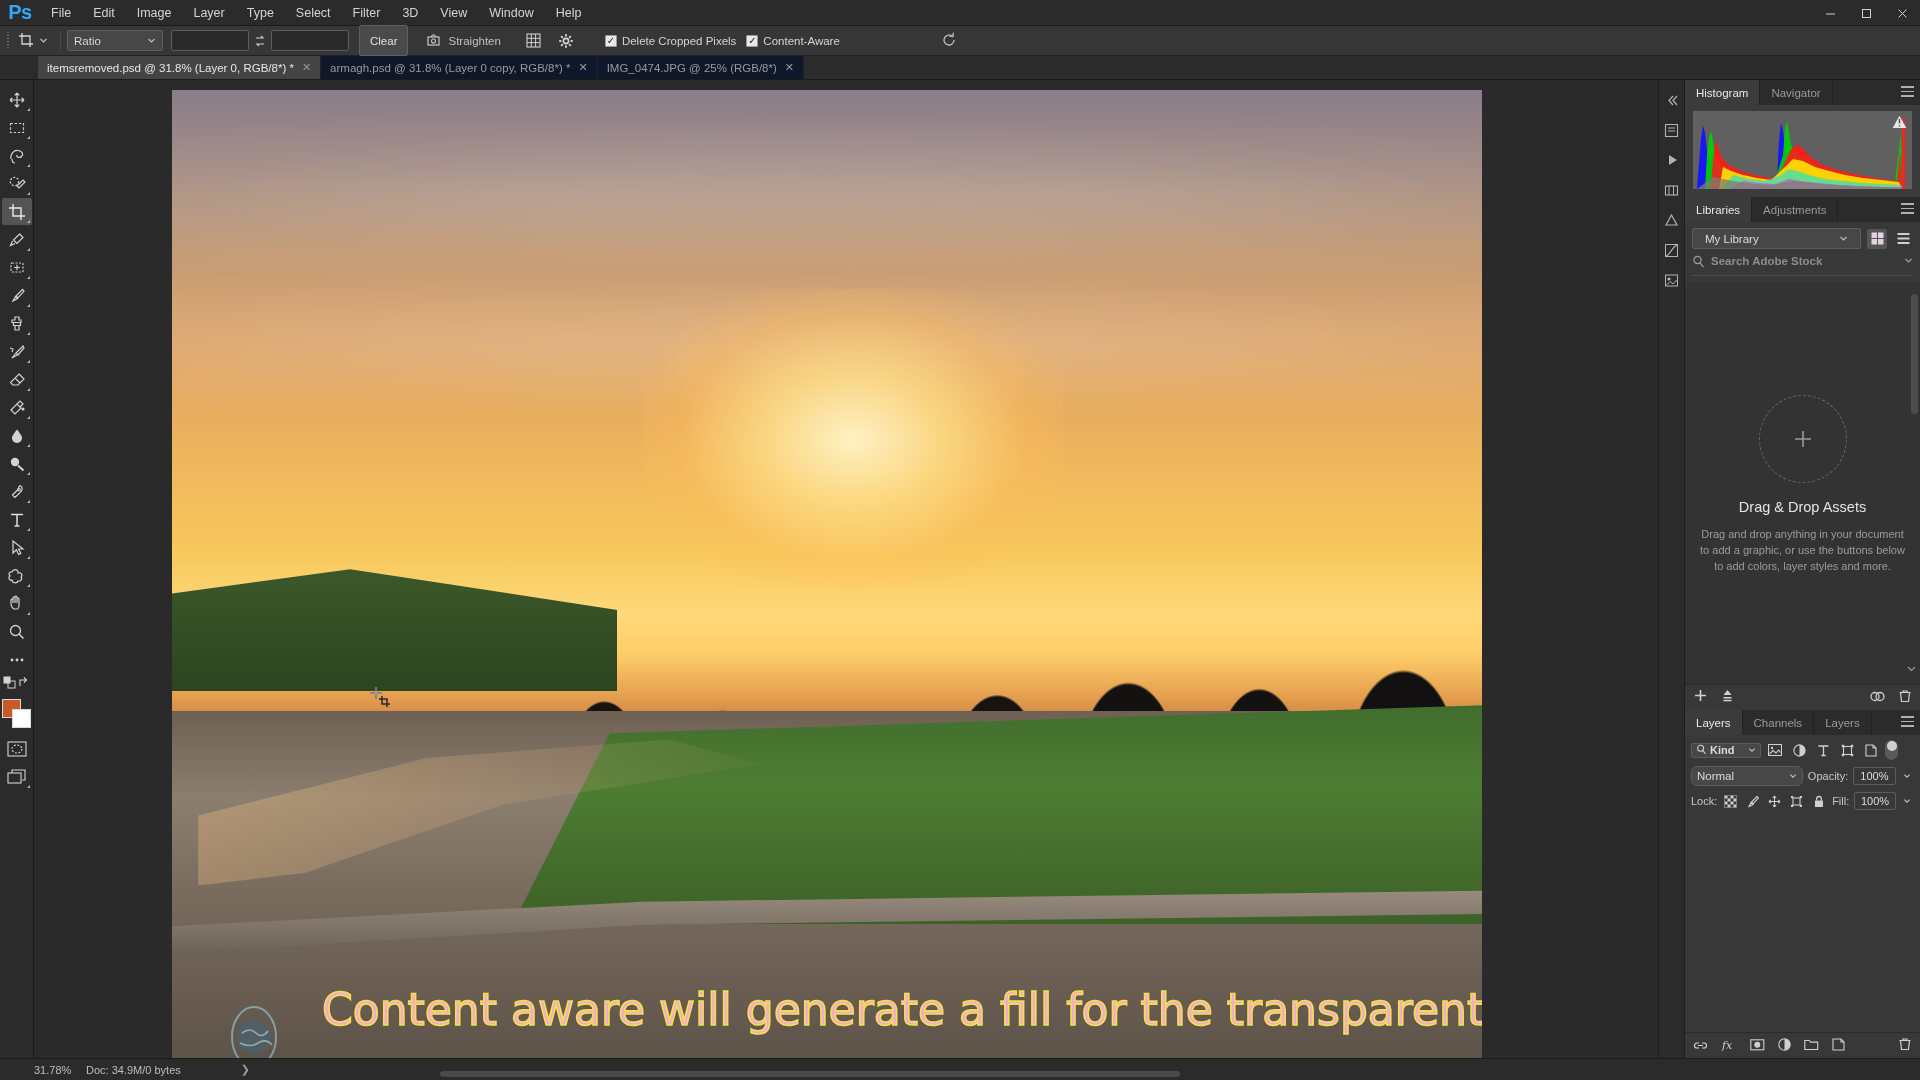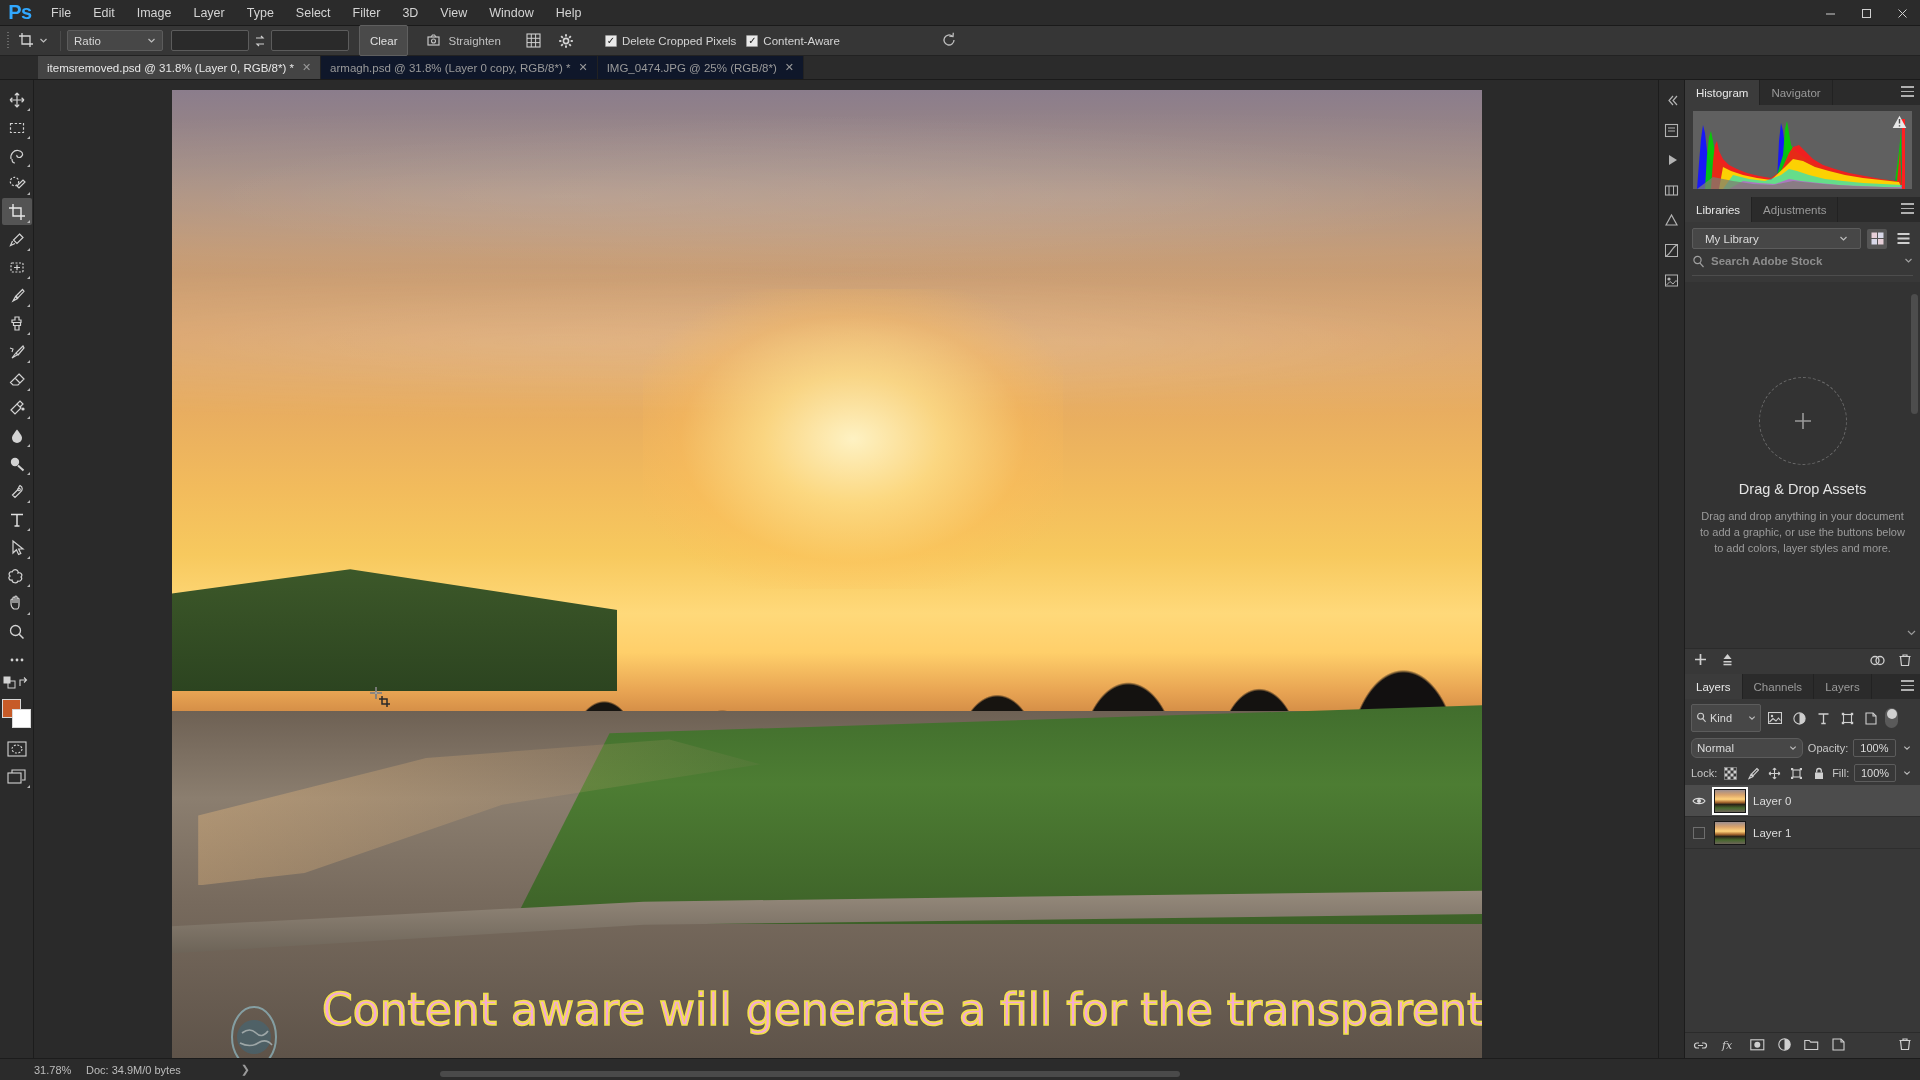--- a/index.html
+++ b/index.html
@@ -241,23 +241,24 @@
   .dz-chev { position: absolute; right: 3px; bottom: 6px; }
   .lib-footer {
     height: 26px; display: flex; align-items: center; justify-content: space-between;
     padding: 0 8px; background: #383838; border-top: 1px solid #2b2b2b;
   }
   .lib-footer .grp { display: flex; gap: 12px; align-items: center; }
 
   .layers-body { background: #383838; display: flex; flex-direction: column; flex: 0 0 auto; }
   .filter-row { display: flex; align-items: center; gap: 4px; padding: 5px 6px 3px; }
   .kind-select {
-    width: 70px; height: 28px; background: #474747; border: 1px solid #5c5c5c; border-radius: 2px;
+    width: 70px; height: 15px; background: #474747; border: 1px solid #5c5c5c; border-radius: 2px;
     display: flex; align-items: center; gap: 3px; padding: 0 4px; font-size: 11px; color: #dcdcdc;
     justify-content: space-between;
+    font-weight: bold;
   }
   .filter-ico { width: 20px; height: 20px; display: flex; align-items: center; justify-content: center; }
   .toggle-pill {
     width: 13px; height: 20px; border-radius: 7px; background: #5a5a5a;
     display: flex; align-items: flex-start; justify-content: center; padding-top: 1px;
   }
   .toggle-pill i { width: 10px; height: 10px; border-radius: 50%; background: #d0d0d0; display:block; }
   .blend-row, .lock-row {
     display: flex; align-items: center; gap: 5px; padding: 3px 6px; font-size: 11px; color: #c7c7c7;
   }
@@ -982,39 +983,20 @@
           </div>
           <span style="margin-left:auto">Fill:</span>
           <div class="num-field">100%</div>
           <div class="mini-chev">
             <svg width="8" height="8" viewBox="0 0 8 8">
                 <path d="M1.3 2.6 L4 5.2 L6.7 2.6" fill="none" stroke="#bdbdbd" stroke-width="1.1"></path>
               </svg>
           </div>
         </div>
 
-        <div class="layer-list">
-          <div class="layer-row selected">
-            <div class="eye-cell">
-              <svg width="14" height="10" viewBox="0 0 14 10">
-                  <path d="M1 5 C3 1.5 11 1.5 13 5 C11 8.5 3 8.5 1 5z" fill="none" stroke="#dcdcdc" stroke-width="1.1"></path>
-                  <circle cx="7" cy="5" r="2" fill="#dcdcdc"></circle>
-                </svg>
-            </div>
-            <div class="thumb outlined"></div>
-            <div class="layer-name">Layer 0</div>
-          </div>
-          <div class="layer-row">
-            <div class="eye-cell">
-              <span class="eye-empty"></span>
-            </div>
-            <div class="thumb"></div>
-            <div class="layer-name">Layer 1</div>
-          </div>
-        </div>
       </div>
 
       <div style="flex:1 1 auto;background:#383838"></div>
 
       <div class="layers-footer">
         <div class="grp">
           <span>
             <svg width="15" height="11" viewBox="0 0 15 11">
                 <path d="M6 3 H4 a2.5 2.5 0 0 0 0 5 h2 M9 3 h2 a2.5 2.5 0 0 1 0 5 H9 M5 5.5 h5" fill="none" stroke="#cfcfcf" stroke-width="1.2"></path>
               </svg>

